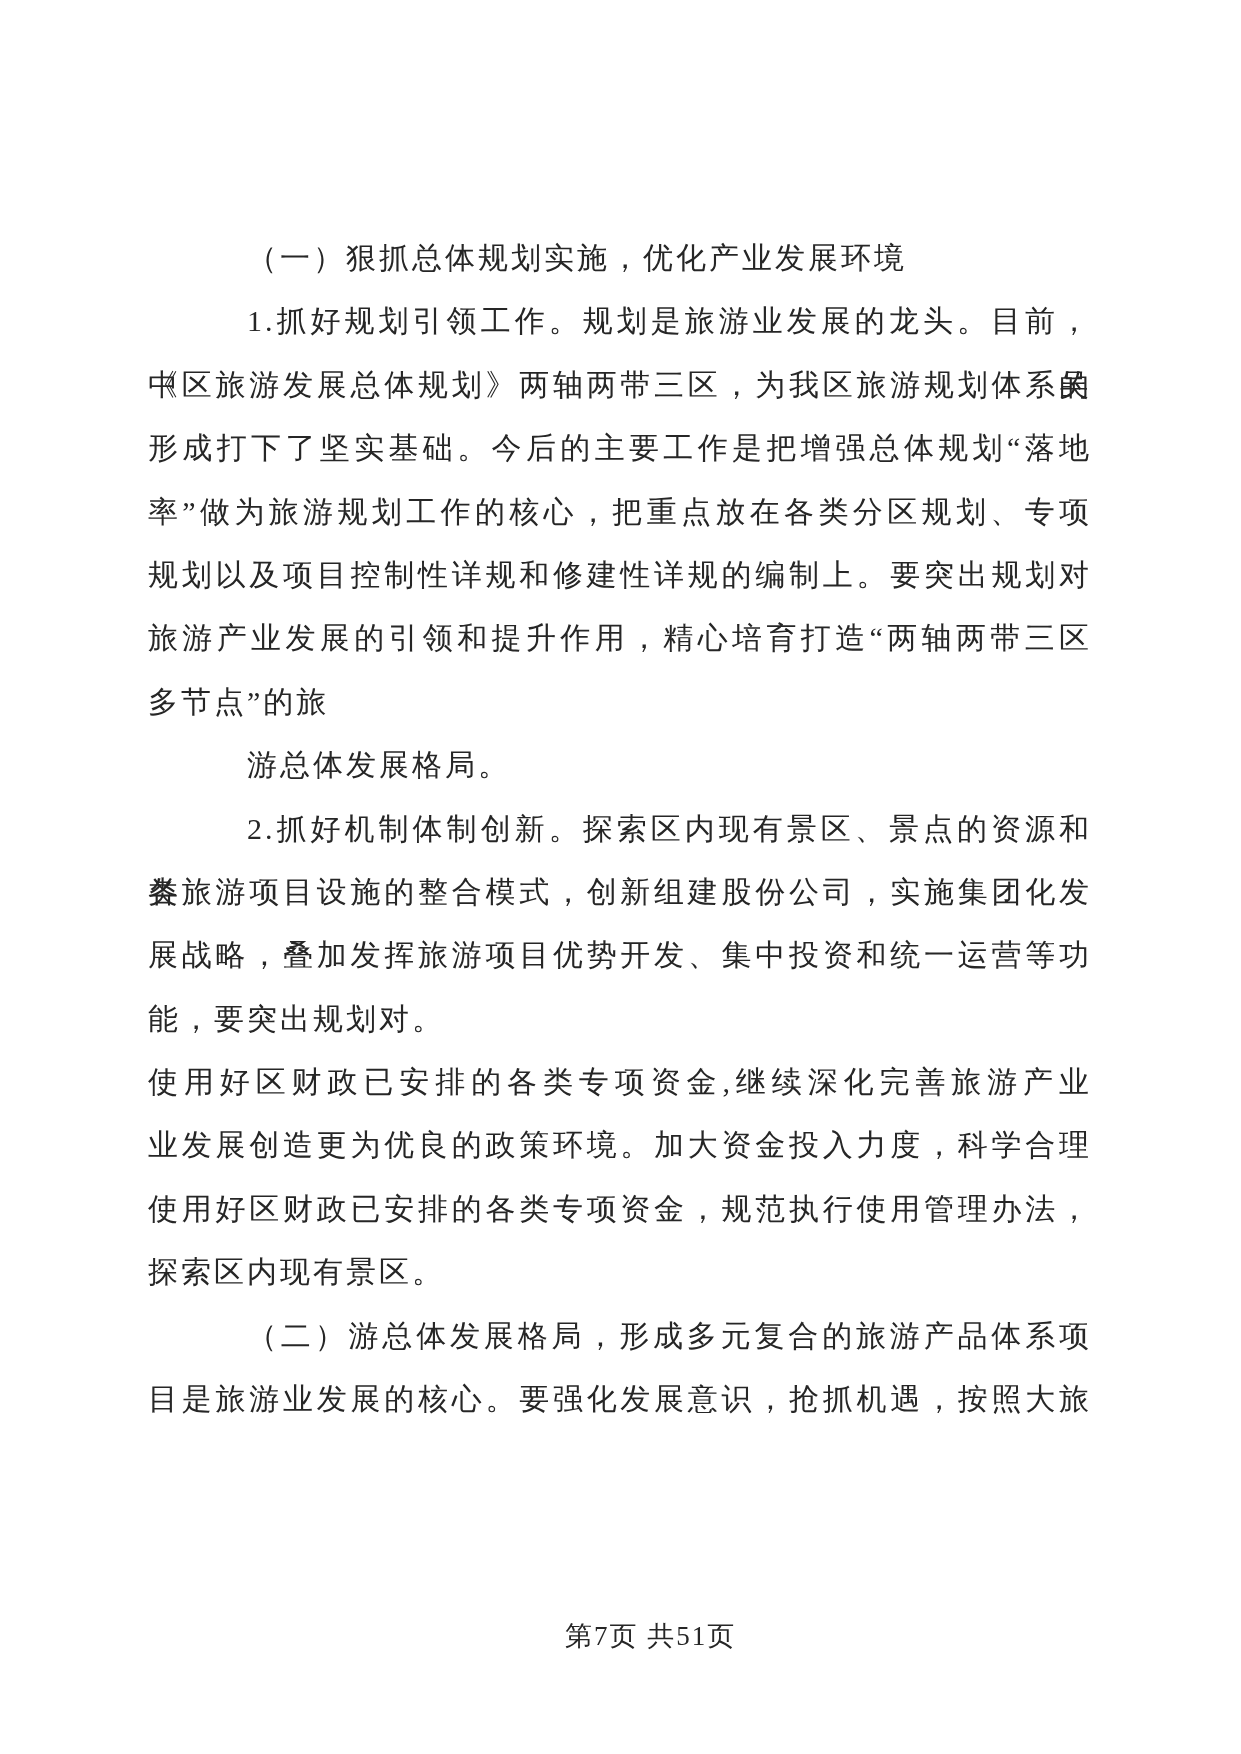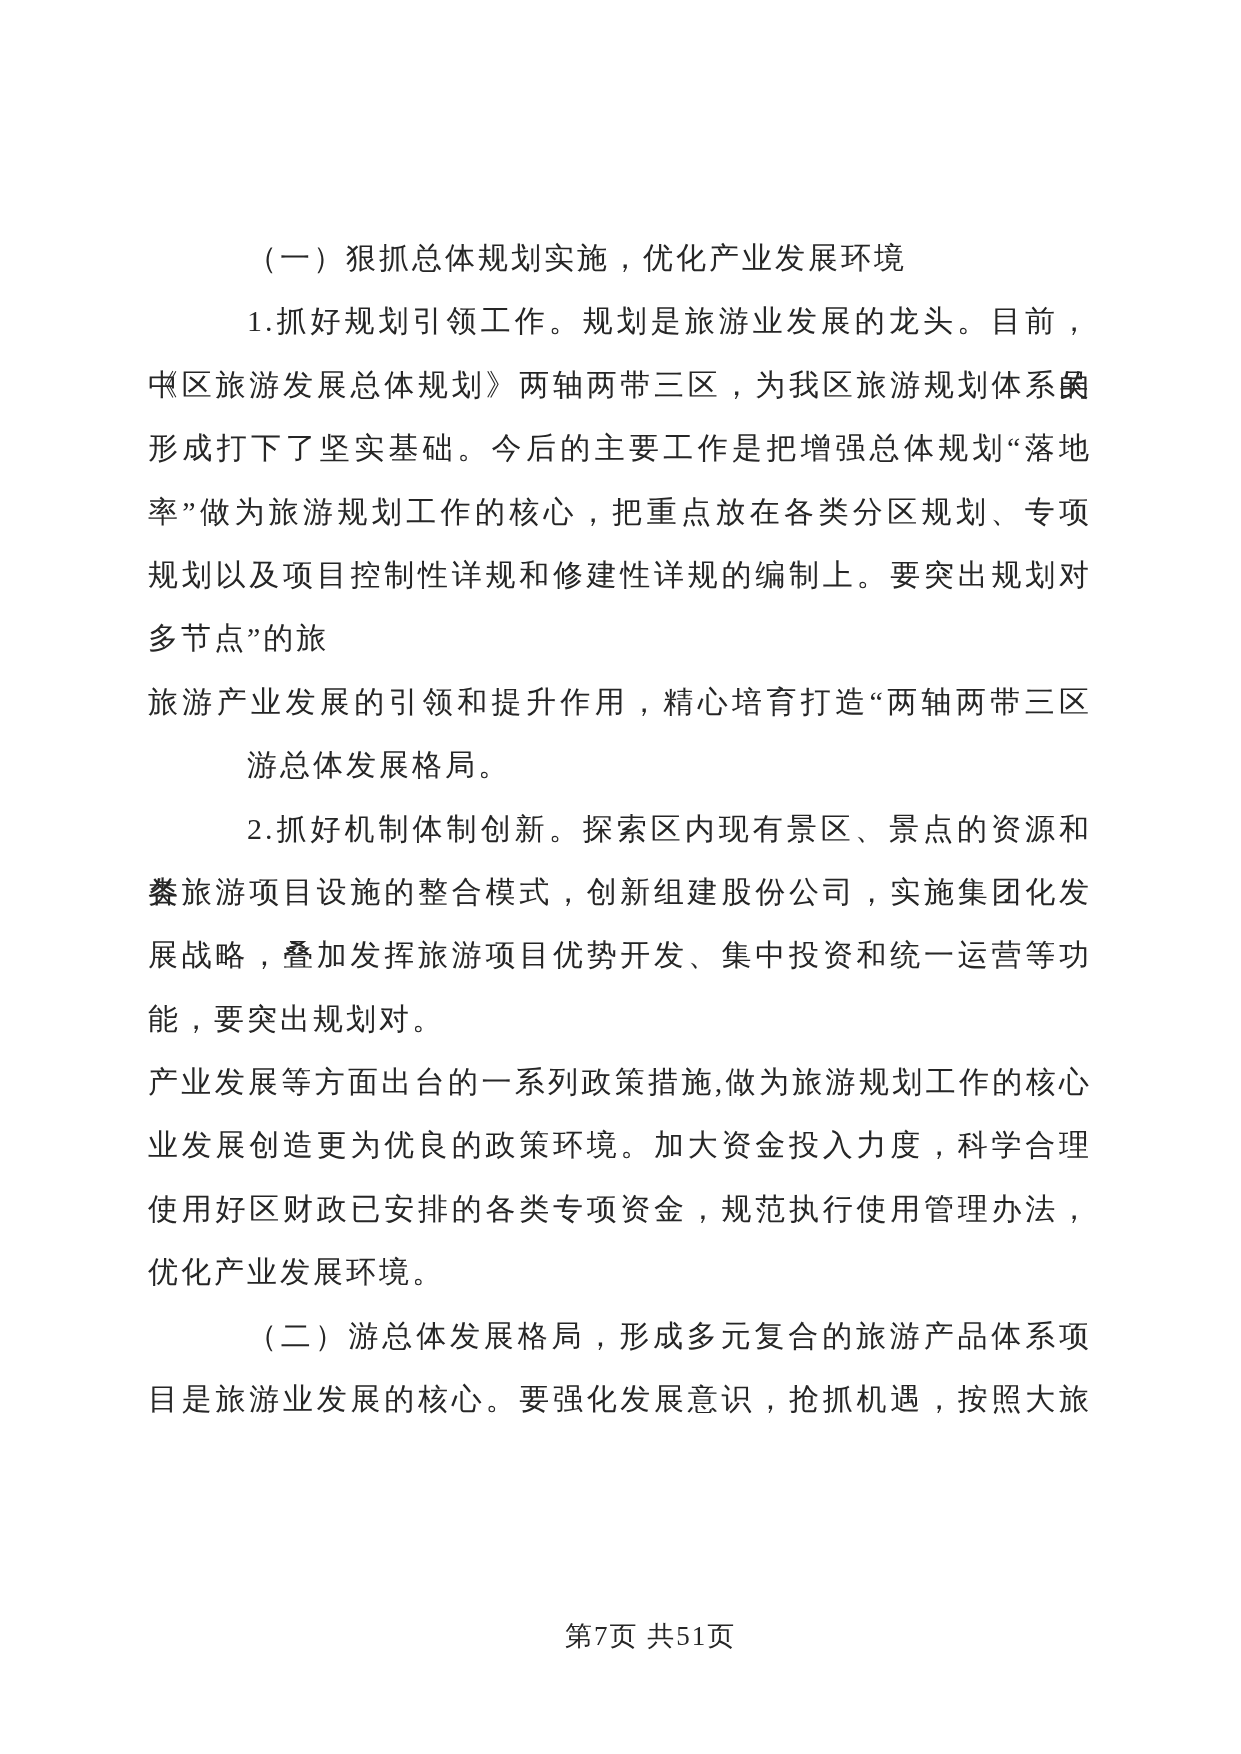--- a/index.html
+++ b/index.html
@@ -55,30 +55,30 @@
 <body>
 
 <div class="page">
   <div class="doc-body">
       <div class="line indent">（一）狠抓总体规划实施，优化产业发展环境</div>
       <div class="line indent fill">1.抓好规划引领工作。规划是旅游业发展的龙头。目前，《吴</div>
       <div class="line fill">中区旅游发展总体规划》两轴两带三区，为我区旅游规划体系的</div>
       <div class="line fill">形成打下了坚实基础。今后的主要工作是把增强总体规划“落地</div>
       <div class="line fill">率”做为旅游规划工作的核心，把重点放在各类分区规划、专项</div>
       <div class="line fill">规划以及项目控制性详规和修建性详规的编制上。要突出规划对</div>
+      <div class="line fill">旅游产业发展的引领和提升作用，精心培育打造“两轴两带三区</div>
       <div class="line">多节点”的旅</div>
-      <div class="line fill">旅游产业发展的引领和提升作用，精心培育打造“两轴两带三区</div>
       <div class="line indent">游总体发展格局。</div>
       <div class="line indent fill">2.抓好机制体制创新。探索区内现有景区、景点的资源和各</div>
       <div class="line fill">类旅游项目设施的整合模式，创新组建股份公司，实施集团化发</div>
       <div class="line fill">展战略，叠加发挥旅游项目优势开发、集中投资和统一运营等功</div>
       <div class="line">能，要突出规划对。</div>
-      <div class="line fill">产业发展等方面出台的一系列政策措施,做为旅游规划工作的核心</div>
+      <div class="line fill">使用好区财政已安排的各类专项资金,继续深化完善旅游产业</div>
       <div class="line fill">业发展创造更为优良的政策环境。加大资金投入力度，科学合理</div>
       <div class="line fill">使用好区财政已安排的各类专项资金，规范执行使用管理办法，</div>
-      <div class="line">优化产业发展环境。</div>
+      <div class="line">探索区内现有景区。</div>
       <div class="line indent fill">（二）游总体发展格局，形成多元复合的旅游产品体系项</div>
       <div class="line fill">目是旅游业发展的核心。要强化发展意识，抢抓机遇，按照大旅</div>
     </div>
   <div class="footer">
     <span>第7页 共51页</span>
   </div>
 </div>
 
 </body></html>

